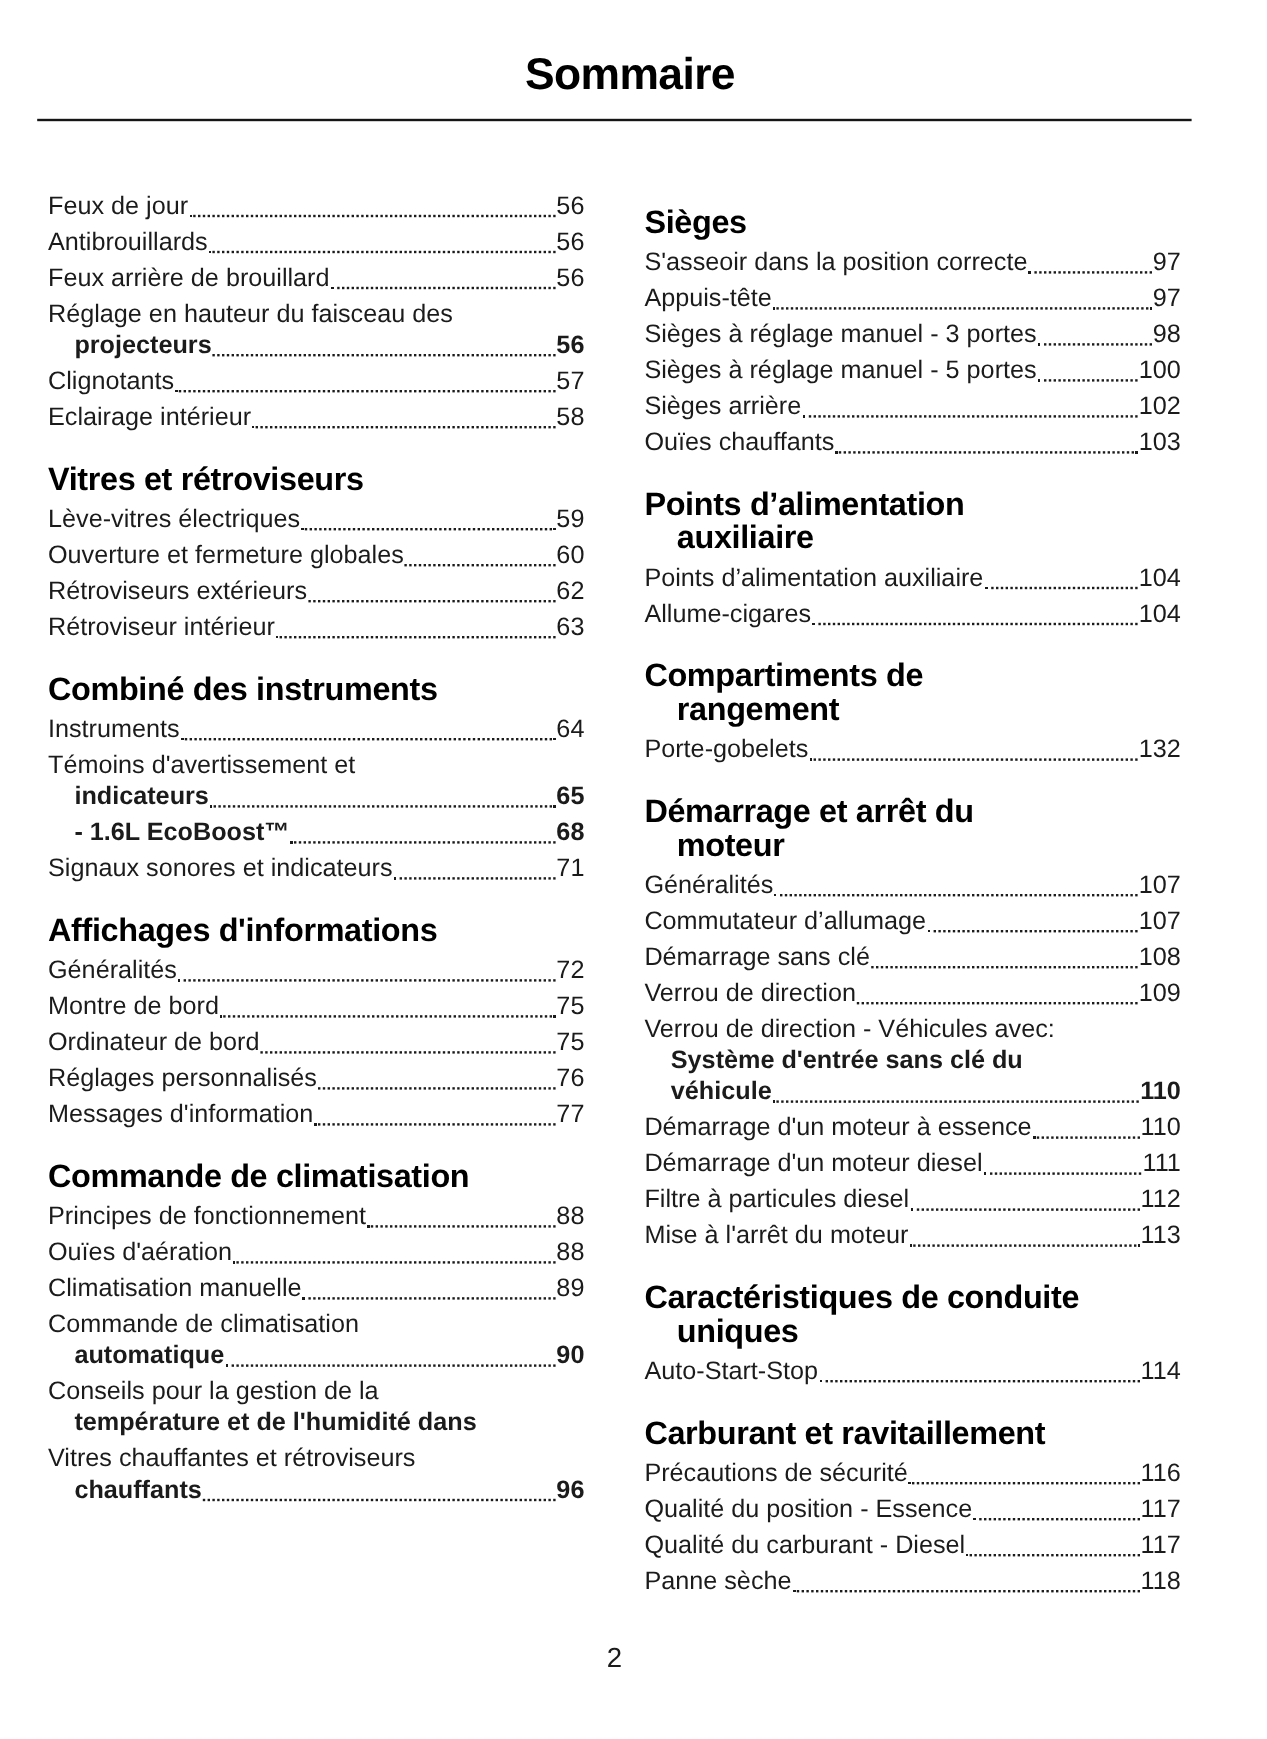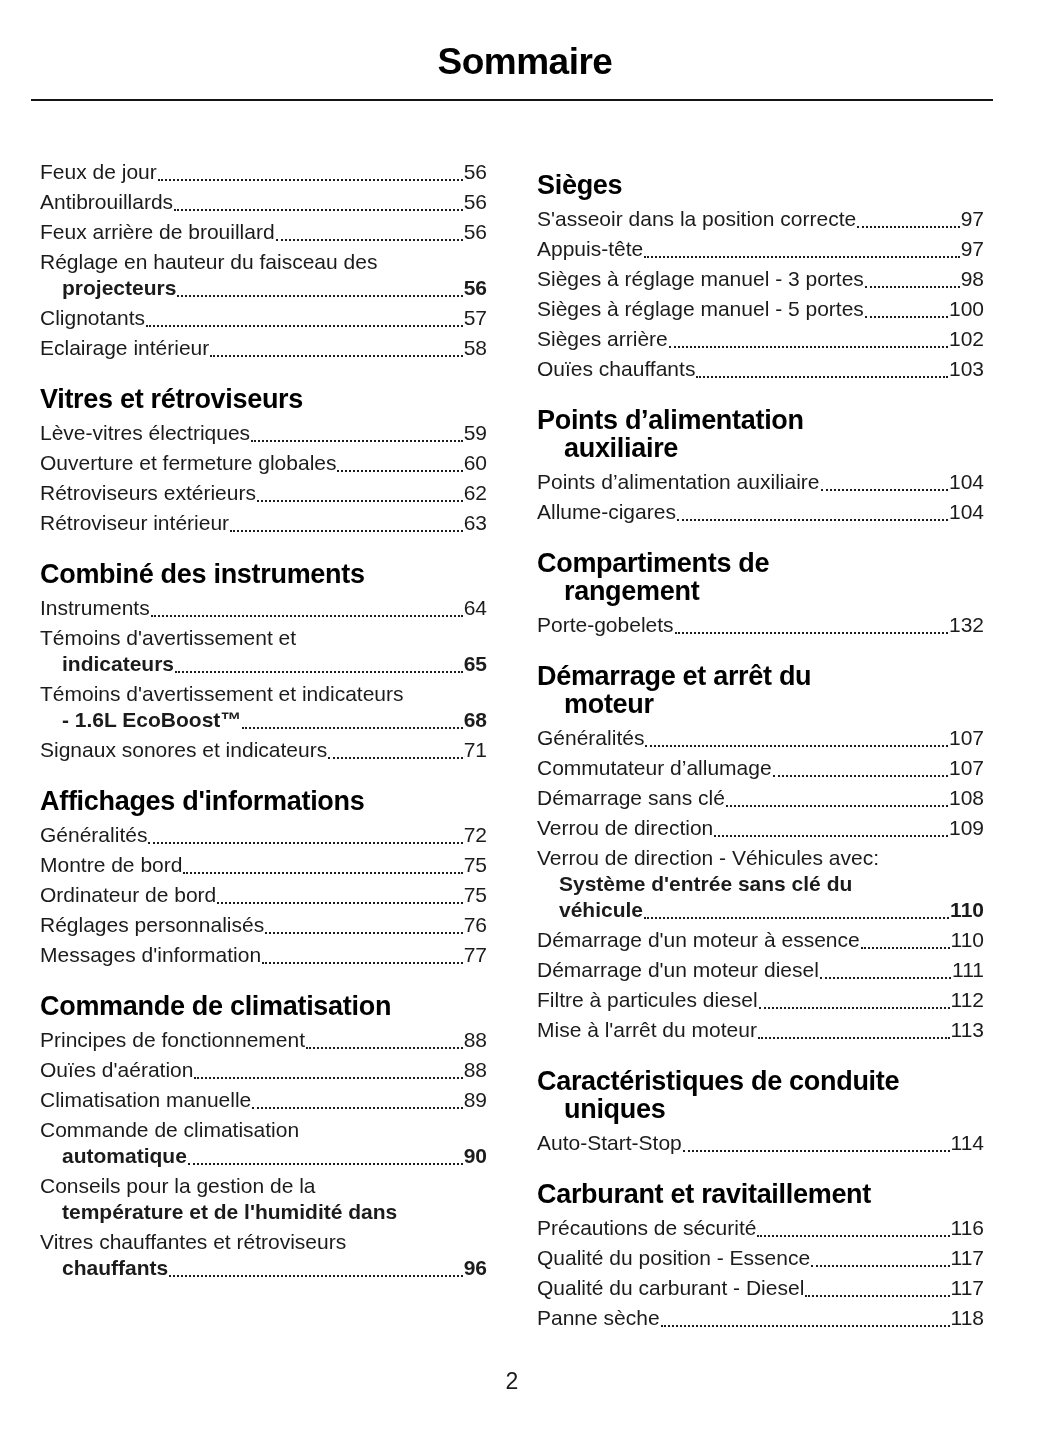--- a/index.html
+++ b/index.html
@@ -174,21 +174,20 @@
         </div>
         <div class="toc-entry">
           <div class="eline">Témoins d'avertissement et</div>
           <div class="eline cont erow">
             <span class="etext">indicateurs</span>
             <span class="leader"></span>
             <span class="epage">65</span>
           </div>
         </div>
         <div class="toc-entry">
-          <div class="eline">Témoins d'avertissement et indicateurs</div>
           <div class="eline cont erow">
             <span class="etext">- 1.6L EcoBoost™</span>
             <span class="leader"></span>
             <span class="epage">68</span>
           </div>
         </div>
         <div class="toc-entry">
           <div class="eline erow">
             <span class="etext">Signaux sonores et indicateurs</span>
             <span class="leader"></span>

